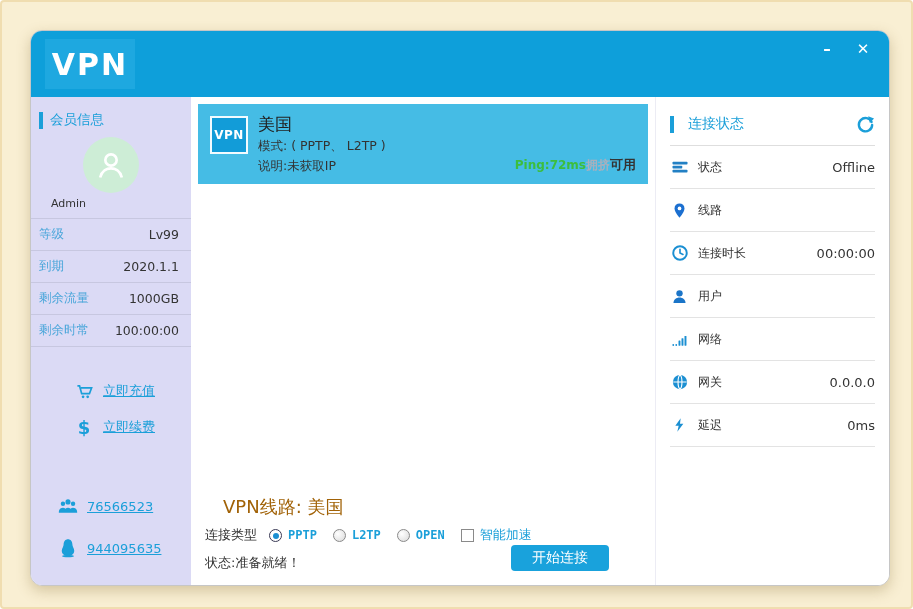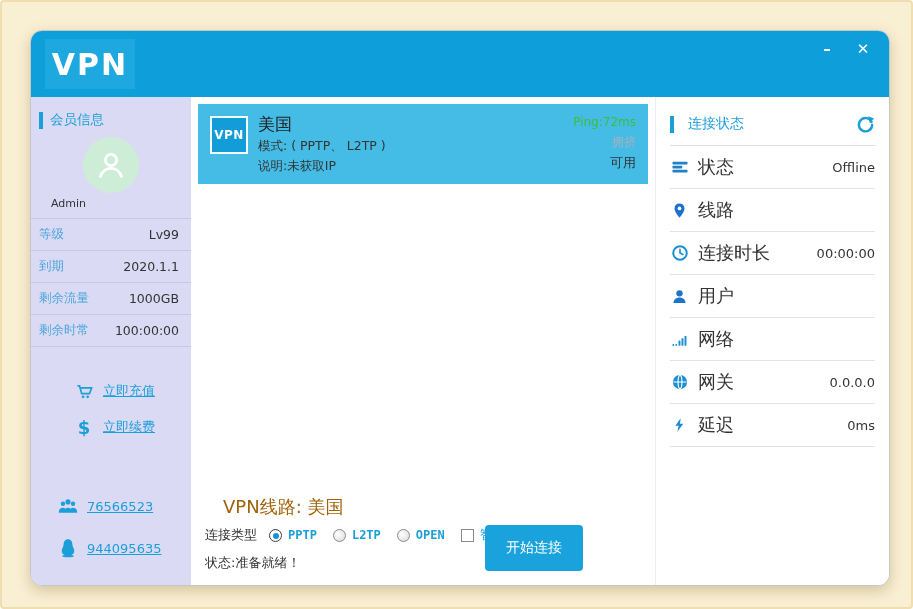--- a/index.html
+++ b/index.html
@@ -50,53 +50,53 @@
   .contact .ic { width:22px; height:22px; margin-right:8px; }
   
   .main { flex:1; background:#fff; display:flex; flex-direction:column; min-width:0; }
   .server-row { margin:7px 7px 0 7px; height:80px; background:#45bce5; display:flex; padding:9px 12px; }
   .vpn-badge { width:38px; height:38px; background:#f2fbff; padding:2px; margin:3px 10px 0 0; flex:0 0 auto; }
   .vpn-badge-inner { width:100%; height:100%; background:#129cd8; color:#fff; font-size:12px; font-weight:800;
     display:flex; align-items:center; justify-content:center; letter-spacing:.5px; }
   .server-mid { display:flex; flex-direction:column; min-width:0; }
   .server-name { font-size:17px; color:#222; line-height:23px; }
   .server-sub { font-size:12.5px; color:#333; line-height:20px; }
-  .server-right { margin-left:auto; display:flex; flex-direction:column; align-items:flex-end; }
+  .server-right { margin-left:auto; display:flex; flex-direction:row; align-items:flex-end;font-weight:bold; }
   .ping { color:#3cbe3e; font-size:12px; line-height:19px; }
   .load { color:#a9b0bd; font-size:12px; line-height:20px; }
   .avail { color:#333; font-size:13px; line-height:21px; }
   .main-spacer { flex:1; }
   .bottom-block { position:relative; padding:0 0 12px 14px; }
   .line-info { font-size:18px; color:#a16207; line-height:22px;margin-left:18px; }
   .type-row { display:flex; align-items:center; margin-top:6px; height:22px; }
   .type-label { font-size:13px; color:#333; margin-right:12px; }
   .proto { display:flex; align-items:flex-end; margin-right:16px; cursor:pointer; }
   .radio { width:13px; height:13px; border-radius:50%; border:1px solid #8a8a8a;
     background:radial-gradient(circle at 35% 35%, #ffffff, #d9d9d9); margin-right:6px; position:relative; }
   .radio.selected { border:1.5px solid #3a3a55; background:#fff; }
   .radio.selected::after { content:""; position:absolute; left:2.5px; top:2.5px; width:6px; height:6px;
     border-radius:50%; background:#1b8fd2; }
   .proto-label { font-family:"DejaVu Sans Mono","Liberation Mono",monospace; font-size:12px;
     font-weight:700; color:#1b9fd9; }
   .smart { display:flex; align-items:center; cursor:pointer; }
   .checkbox { width:13px; height:13px; border:1px solid #8a8a8a; background:#fff; margin-right:6px; }
   .smart-label { color:#1b9fd9; font-size:13px; }
   .status-line { font-size:13px; color:#333; margin-top:7px; line-height:20px; }
-  .connect-btn { position:absolute; right:72px; bottom:14px; width:98px; height:46px; background:#19a2dc;
+  .connect-btn { position:absolute; right:46px; bottom:14px; width:98px; height:26px; background:#19a2dc;
     border:none; border-radius:4px; color:#fff; font-size:14px; cursor:pointer;
     font-family:inherit; }
   
   .status-panel { width:234px; flex:0 0 auto; background:#fff; border-left:1px solid #ececf4; padding:0 14px; }
   .sp-header { display:flex; align-items:center; height:30px; margin-top:12px; }
   .sp-title { color:#1b9fd9; font-size:14px; margin-left:7px; flex:1; }
   .refresh { width:19px; height:19px; cursor:pointer; }
   .sp-divider { border-bottom:1px solid #dedede; margin-top:6px; }
   .sp-row { display:flex; align-items:center; height:43px; border-bottom:1px solid #e3e3e3; }
   .sp-icon { width:19px; height:19px; margin-right:9px; flex:0 0 auto; display:flex; align-items:center; justify-content:center; }
-  .sp-label { font-size:18px; color:#333; }
+  .sp-label { font-size:12px; color:#333; }
   .sp-value { margin-left:auto; font-size:13px; color:#333; }
 </style>
 </head>
 <body>
 
 <div class="desktop">
   <div class="window">
 
     <div class="titlebar">
       <div class="logo-block">

